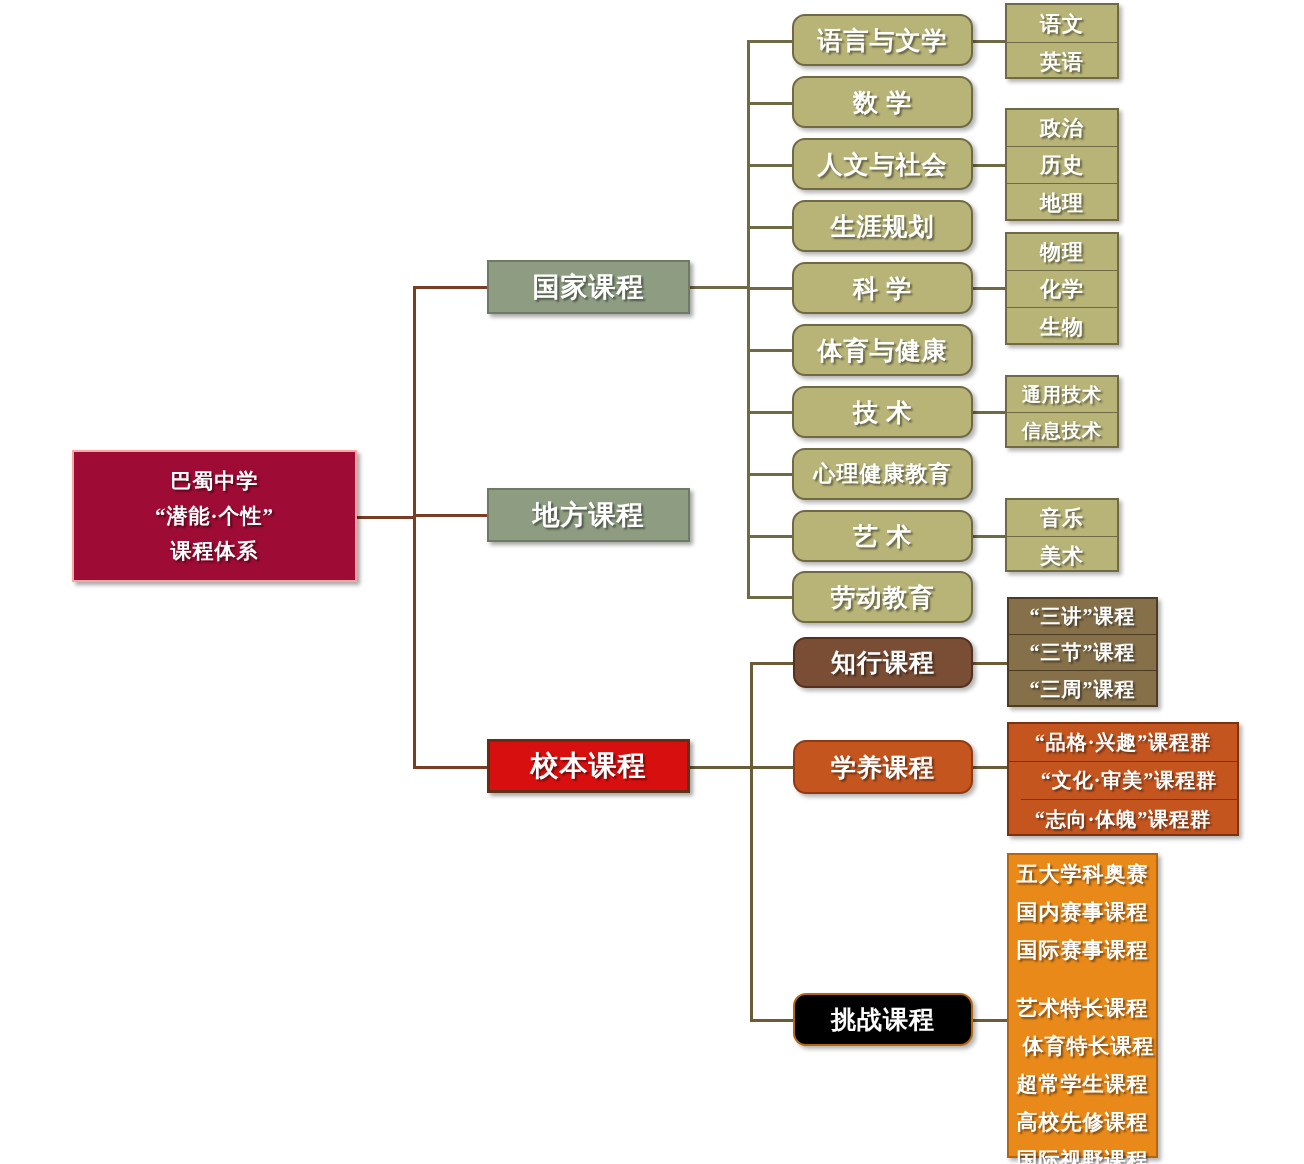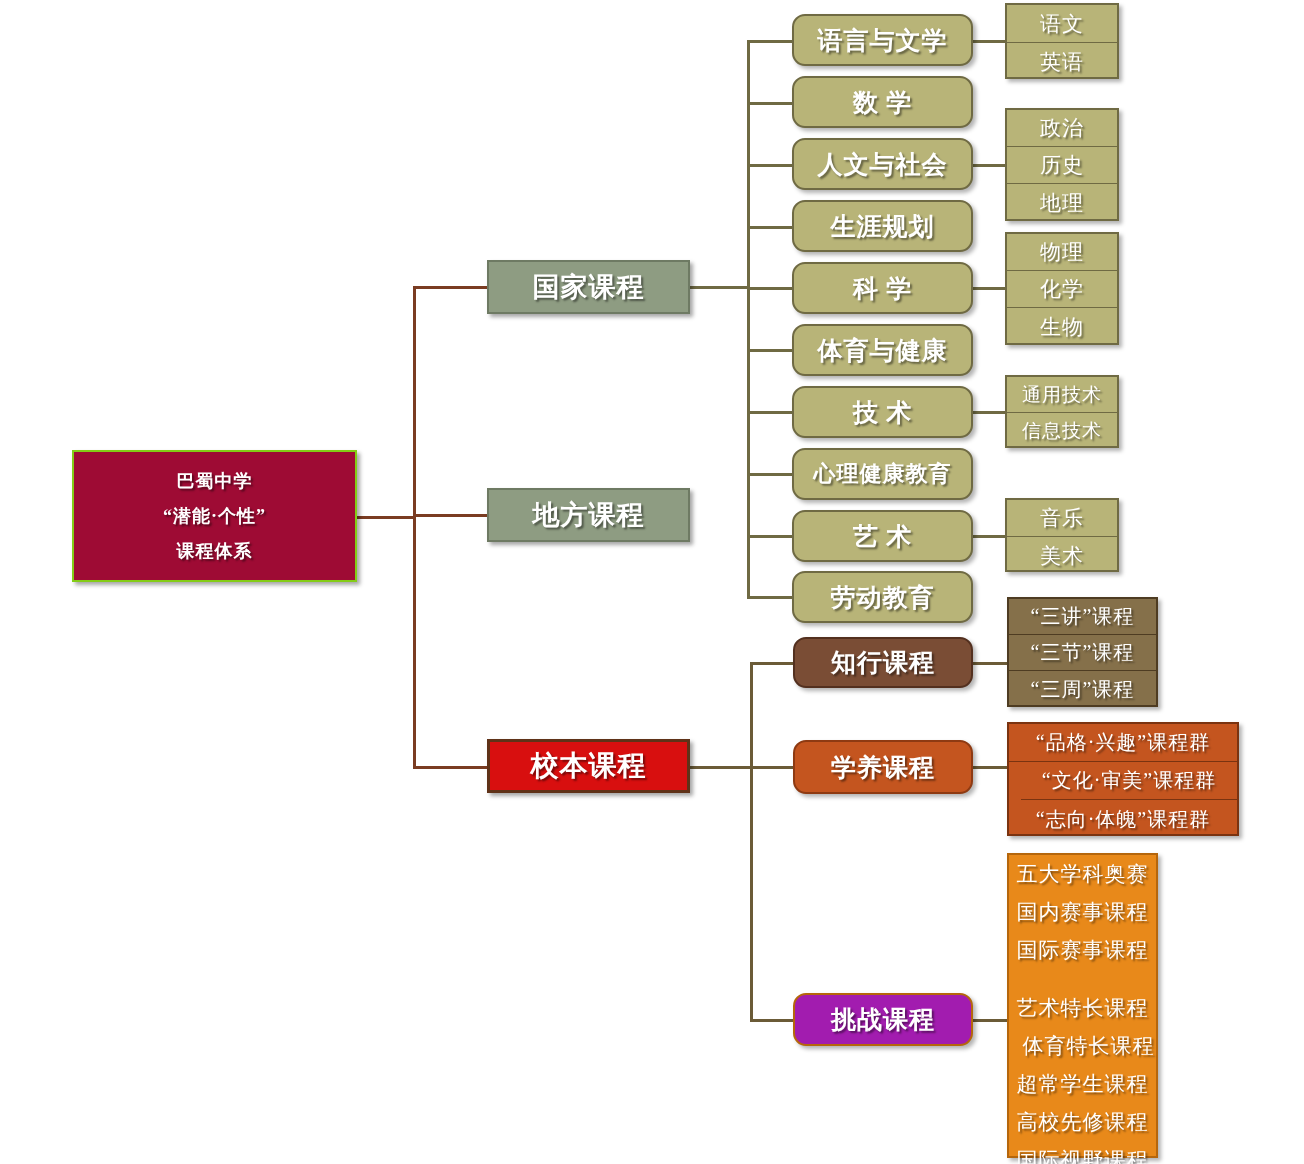--- a/index.html
+++ b/index.html
@@ -25,22 +25,22 @@
     box-sizing:border-box;
     text-shadow:2px 2px 2px rgba(0,0,0,.45);
     letter-spacing:1px;
     font-weight:bold;
     white-space:pre;
   }
 
   
   .root-node{
     background:#9e0b34;
-    border:2px solid #84cc16;
-    font-size:18px;
+    border:2px solid #fca5a5;
+    font-size:21px;
     line-height:35px;
     box-shadow:3px 3px 4px rgba(0,0,0,.35);
   }
 
   
   .lvl2{
     background:#8e9c82;
     border:2px solid #6e7a63;
     font-size:27px;
     box-shadow:3px 3px 4px rgba(0,0,0,.35);
@@ -54,33 +54,33 @@
   
   .cat{
     background:#b8b478;
     border:2px solid #6f6a43;
     border-radius:13px;
     font-size:25px;
     box-shadow:3px 3px 4px rgba(0,0,0,.3);
   }
   .cat.brown{background:#7a4d35;border-color:#53301f;}
   .cat.rust{background:#c4551f;border-color:#8e3a12;}
-  .cat.orange{background:#a21caf;border-color:#b5660c;}
+  .cat.orange{background:#000000;border-color:#b5660c;}
 
   
   .stack{
     position:absolute;
     box-sizing:border-box;
     border:2px solid #6f6a43;
     background:#b8b478;
     box-shadow:3px 3px 4px rgba(0,0,0,.3);
   }
   .stack .leaf{
     display:flex;align-items:center;justify-content:center;
-    color:#fff;font-weight:normal;
+    color:#fff;font-weight:bold;
     text-shadow:2px 2px 2px rgba(0,0,0,.45);
     border-bottom:1px solid #6f6a43;
     box-sizing:border-box;
     letter-spacing:1px;
     white-space:pre;
   }
   .stack .leaf:last-child{border-bottom:none;}
 
   .stack.brown{background:#85704a;border-color:#4e3c22;}
   .stack.brown .leaf{border-bottom-color:#4e3c22;}

